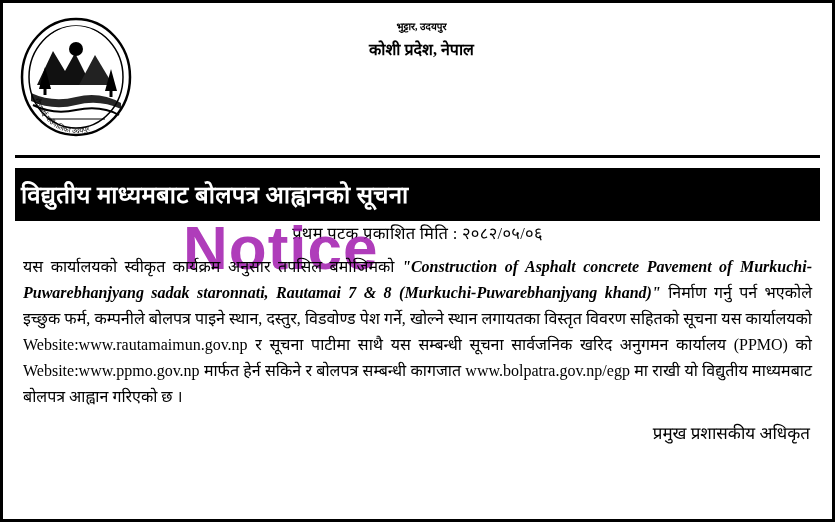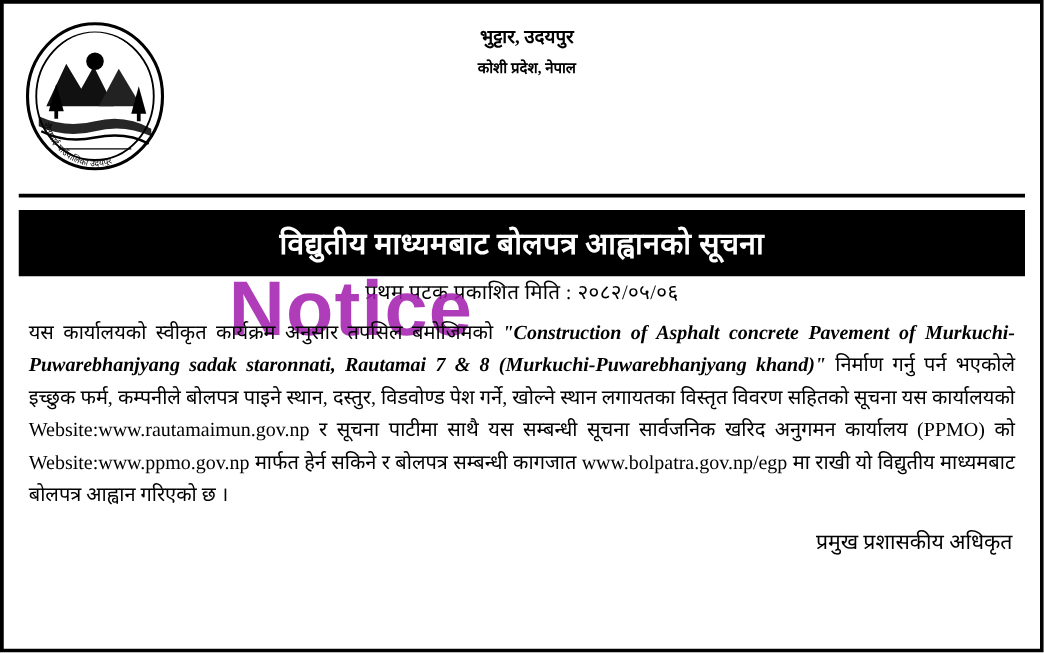--- a/index.html
+++ b/index.html
@@ -51,45 +51,45 @@
     line-height: 1.25;
     margin-top: 6px;
   }
   .org-office {
     font-size: 25px;
     font-weight: bold;
     line-height: 1.3;
     margin-top: 4px;
   }
   .org-place {
-    font-size: 15px;
+    font-size: 10px;
     font-weight: bold;
     margin-top: 9px;
     line-height: 1.4;
   }
   .org-province {
-    font-size: 12px;
+    font-size: 16px;
     font-weight: bold;
     margin-top: 5px;
     line-height: 1.4;
   }
   
   .divider {
     height: 3px;
     background: #000;
     margin: 4px 12px 0 12px;
   }
   
   .title-bar-wrap {
     padding: 10px 12px 0 12px;
   }
   .title-bar {
     background: #000;
     color: #fff;
-    text-align: center;
+    text-align: left;
     font-size: 24px;
     font-weight: bold;
     padding: 9px 6px 11px 6px;
     letter-spacing: 0.3px;
   }
   
   .date-line {
     text-align: center;
     font-size: 16.5px;
     letter-spacing: 0.3px;

